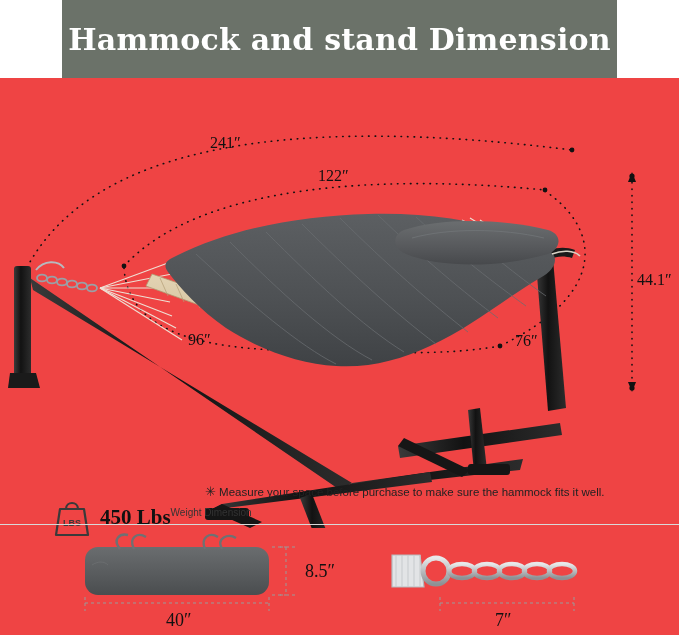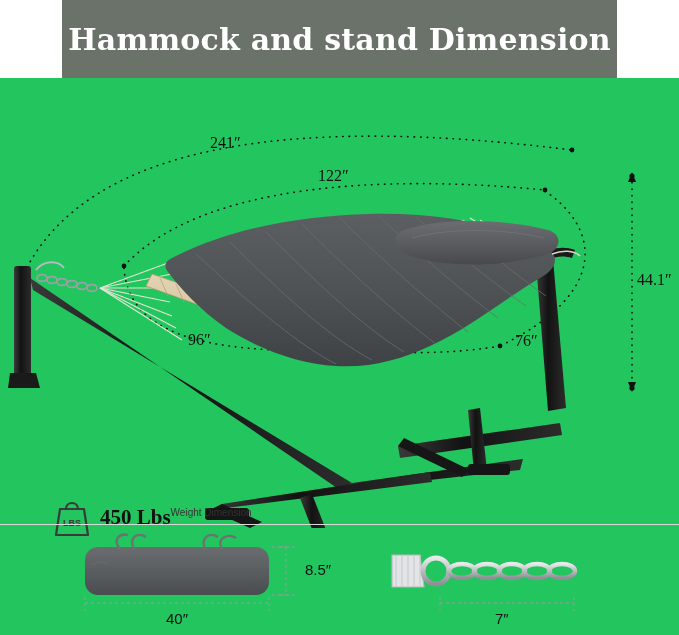--- a/index.html
+++ b/index.html
@@ -10,21 +10,21 @@
     width: 679px;
     height: 635px;
     background: #ffffff;
     font-family: "Liberation Sans", sans-serif;
     overflow: hidden;
   }
   .page {
     position: relative;
     width: 679px;
     height: 635px;
-    background: #22c55e;
+    background: #ef4444;
   }
   
   .header {
     position: absolute;
     left: 0; top: 0;
     width: 679px;
     height: 78px;
     background: #ffffff;
   }
   .header-band {
@@ -133,22 +133,22 @@
   
   .bottom {
     position: absolute;
     left: 0;
     top: 525px;
     width: 679px;
     height: 110px;
   }
   .bot-label {
     position: absolute;
-    font-family: Liberation Sans, sans-serif;
-    font-size: 15px;
+    font-family: Liberation Serif, serif;
+    font-size: 18px;
     color: #111111;
     white-space: nowrap;
   }
 </style>
 </head>
 <body>
 
 <div class="page">
 
   <div class="header">
@@ -337,20 +337,24 @@
       <path d="M8,14 L32,14 L36,40 L4,40 Z" fill="none" stroke="#3a3a3a" stroke-width="2.2" stroke-linejoin="round"></path>
       <path d="M14,14 C14,6 26,6 26,14" fill="none" stroke="#3a3a3a" stroke-width="2.2"></path>
       <text x="20" y="31" text-anchor="middle" font-family="Liberation Sans, sans-serif" font-size="9" font-weight="bold" fill="#3a3a3a">LBS</text>
     </svg>
     <div class="capacity-text">
       <div class="capacity-value">450 Lbs</div>
       <div class="capacity-sub">Weight Dimension</div>
     </div>
   </div>
 
+  <div class="note">
+    <span class="star">✳</span>
+    <span>Measure your space before purchase to make sure the hammock fits it well.</span>
+  </div>
 
   <div class="divider"></div>
 
   <div class="bottom">
     <svg width="679" height="110" viewBox="0 0 679 110">
       <defs>
         <linearGradient id="pillowGrad2" x1="0" y1="0" x2="0" y2="1">
           <stop offset="0%" stop-color="#6a6d6f"></stop>
           <stop offset="55%" stop-color="#595c5e"></stop>
           <stop offset="100%" stop-color="#4a4d4f"></stop>

